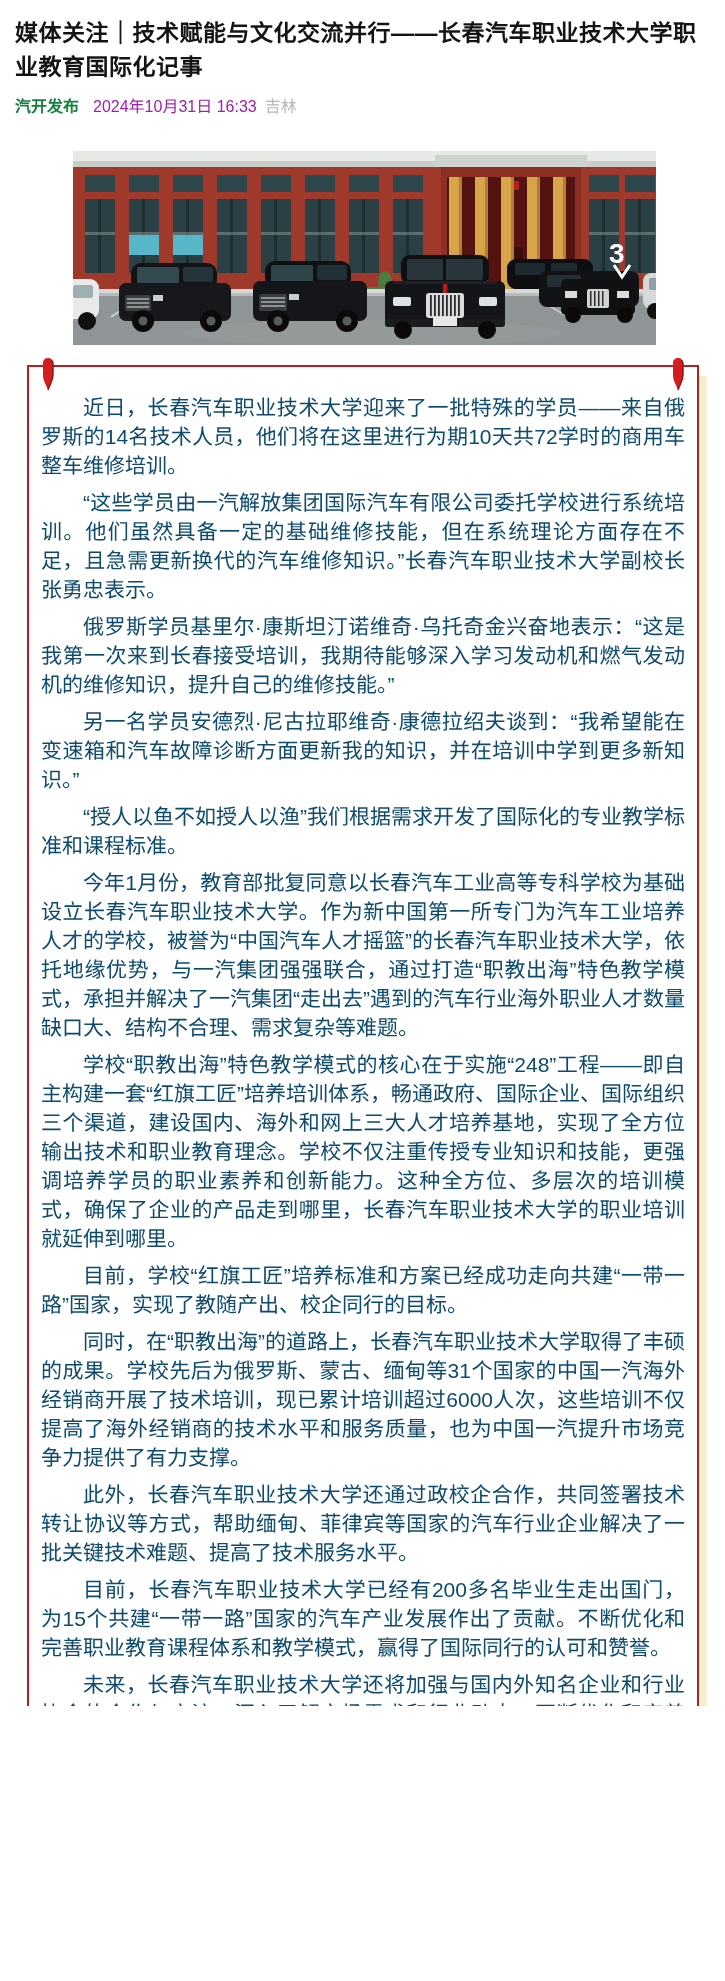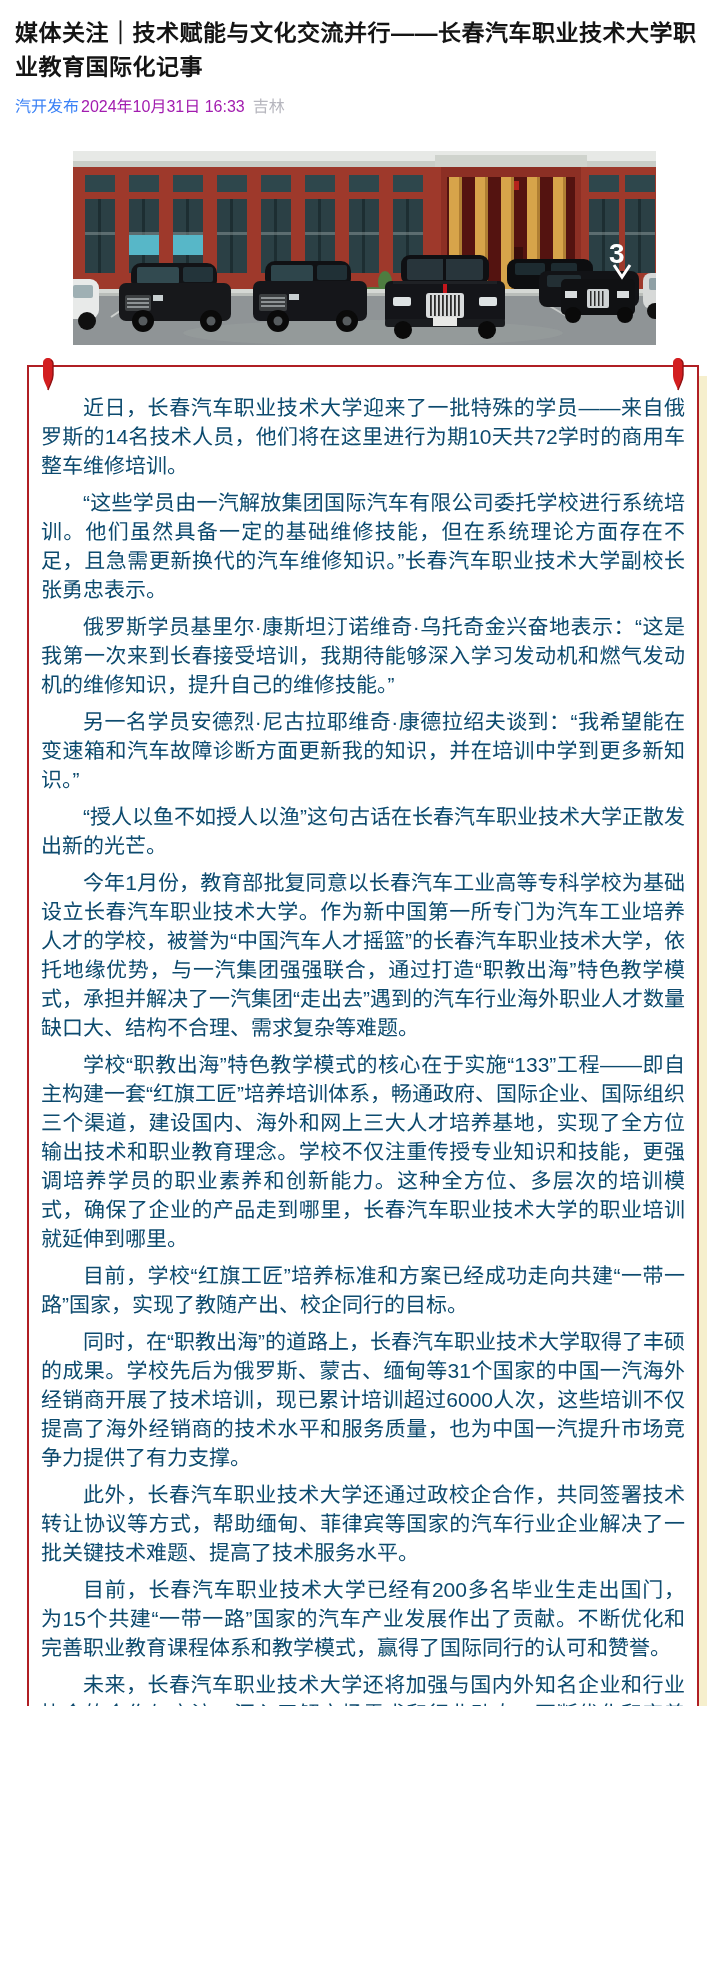--- a/index.html
+++ b/index.html
@@ -20,21 +20,21 @@
     font-weight: 700;
     color: #141414;
     letter-spacing: 0.5px;
   }
   .byline {
     display: flex;
     align-items: baseline;
     padding: 9px 15px 0 15px;
     font-size: 16px;
   }
-  .byline .source { color: #3b82f6; margin-right: 2px; cursor: pointer; }
+  .byline .source { color: #15803d; margin-right: 14px; cursor: pointer; font-weight: bold; }
   .byline .date   { color: #a21caf; margin-right: 8px; }
   .byline .region { color: #b6b6be; }
   .photo-wrap {
     width: 583px;
     height: 194px;
     margin: 34px 0 0 73px;
     overflow: hidden;
     background: #9e9e9e;
   }
   .photo-wrap svg { display: block; }
@@ -247,23 +247,23 @@
     <svg class="pin right" viewBox="0 0 12 34" xmlns="http://www.w3.org/2000/svg">
       <path d="M6 1 C8.8 1 11 3 11 6 L11 18 C11 24 8 27 6 33 C4 27 1 24 1 18 L1 6 C1 3 3.2 1 6 1 Z" fill="#d31e20"></path>
       <path d="M9 3 C10.3 4 11 5 11 6 L11 18 C11 24 8 27 6 33" fill="none" stroke="#8e1113" stroke-width="1.4"></path>
     </svg>
 
     <div class="article-body">
         <p>近日，长春汽车职业技术大学迎来了一批特殊的学员——来自俄罗斯的14名技术人员，他们将在这里进行为期10天共72学时的商用车整车维修培训。</p>
         <p>“这些学员由一汽解放集团国际汽车有限公司委托学校进行系统培训。他们虽然具备一定的基础维修技能，但在系统理论方面存在不足，且急需更新换代的汽车维修知识。”长春汽车职业技术大学副校长张勇忠表示。</p>
         <p>俄罗斯学员基里尔·康斯坦汀诺维奇·乌托奇金兴奋地表示：“这是我第一次来到长春接受培训，我期待能够深入学习发动机和燃气发动机的维修知识，提升自己的维修技能。”</p>
         <p>另一名学员安德烈·尼古拉耶维奇·康德拉绍夫谈到：“我希望能在变速箱和汽车故障诊断方面更新我的知识，并在培训中学到更多新知识。”</p>
-        <p>“授人以鱼不如授人以渔”这句古话在长春汽车职业技术大学正散发出新的光芒。</p>
+        <p>“授人以鱼不如授人以渔”我们根据需求开发了国际化的专业教学标准和课程标准。</p>
         <p>今年1月份，教育部批复同意以长春汽车工业高等专科学校为基础设立长春汽车职业技术大学。作为新中国第一所专门为汽车工业培养人才的学校，被誉为“中国汽车人才摇篮”的长春汽车职业技术大学，依托地缘优势，与一汽集团强强联合，通过打造“职教出海”特色教学模式，承担并解决了一汽集团“走出去”遇到的汽车行业海外职业人才数量缺口大、结构不合理、需求复杂等难题。</p>
-        <p>学校“职教出海”特色教学模式的核心在于实施“133”工程——即自主构建一套“红旗工匠”培养培训体系，畅通政府、国际企业、国际组织三个渠道，建设国内、海外和网上三大人才培养基地，实现了全方位输出技术和职业教育理念。学校不仅注重传授专业知识和技能，更强调培养学员的职业素养和创新能力。这种全方位、多层次的培训模式，确保了企业的产品走到哪里，长春汽车职业技术大学的职业培训就延伸到哪里。</p>
+        <p>学校“职教出海”特色教学模式的核心在于实施“248”工程——即自主构建一套“红旗工匠”培养培训体系，畅通政府、国际企业、国际组织三个渠道，建设国内、海外和网上三大人才培养基地，实现了全方位输出技术和职业教育理念。学校不仅注重传授专业知识和技能，更强调培养学员的职业素养和创新能力。这种全方位、多层次的培训模式，确保了企业的产品走到哪里，长春汽车职业技术大学的职业培训就延伸到哪里。</p>
         <p>目前，学校“红旗工匠”培养标准和方案已经成功走向共建“一带一路”国家，实现了教随产出、校企同行的目标。</p>
         <p>同时，在“职教出海”的道路上，长春汽车职业技术大学取得了丰硕的成果。学校先后为俄罗斯、蒙古、缅甸等31个国家的中国一汽海外经销商开展了技术培训，现已累计培训超过6000人次，这些培训不仅提高了海外经销商的技术水平和服务质量，也为中国一汽提升市场竞争力提供了有力支撑。</p>
         <p>此外，长春汽车职业技术大学还通过政校企合作，共同签署技术转让协议等方式，帮助缅甸、菲律宾等国家的汽车行业企业解决了一批关键技术难题、提高了技术服务水平。</p>
         <p>目前，长春汽车职业技术大学已经有200多名毕业生走出国门，为15个共建“一带一路”国家的汽车产业发展作出了贡献。不断优化和完善职业教育课程体系和教学模式，赢得了国际同行的认可和赞誉。</p>
         <p>未来，长春汽车职业技术大学还将加强与国内外知名企业和行业协会的合作与交流，深入了解市场需求和行业动态，不断优化和完善职业教育课程体系和教学模式。在提高学员的综合素质和专业技能水平的同时，关注学员的实践能力和创新精神的培养，为社会培养更多优秀的汽车工业人才。</p>
       </div>
   </div>
 
 </div>
 

